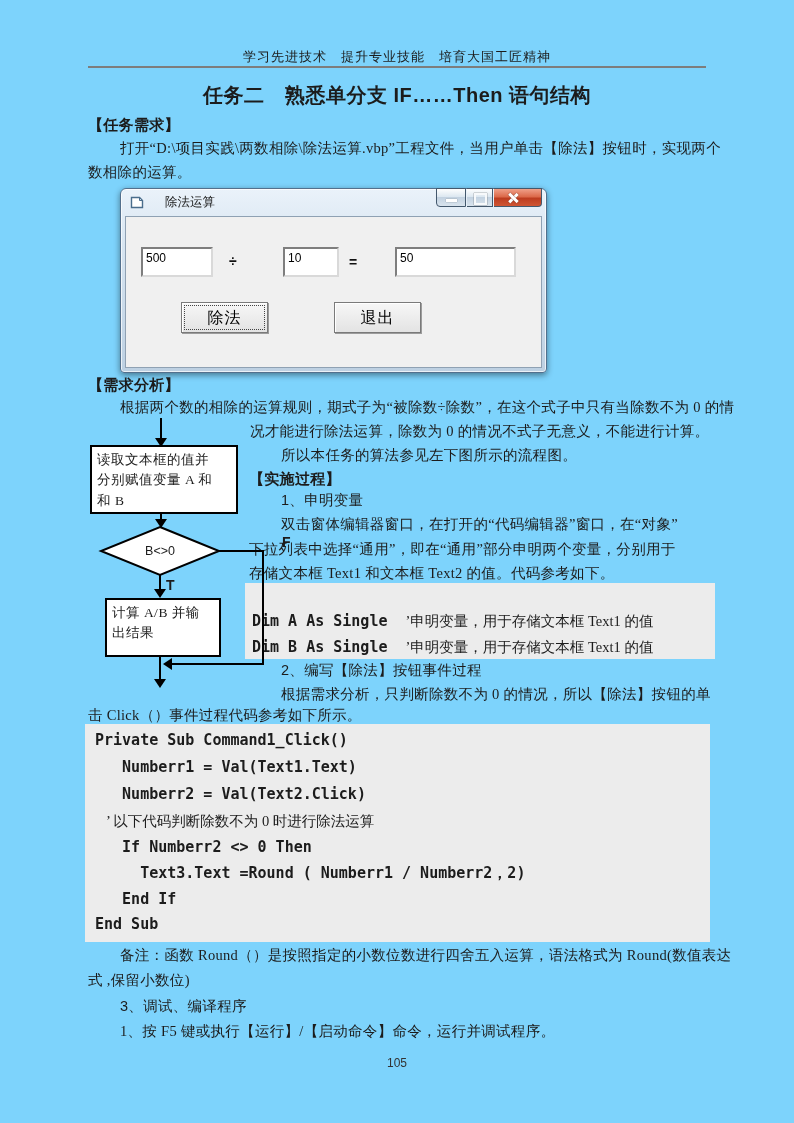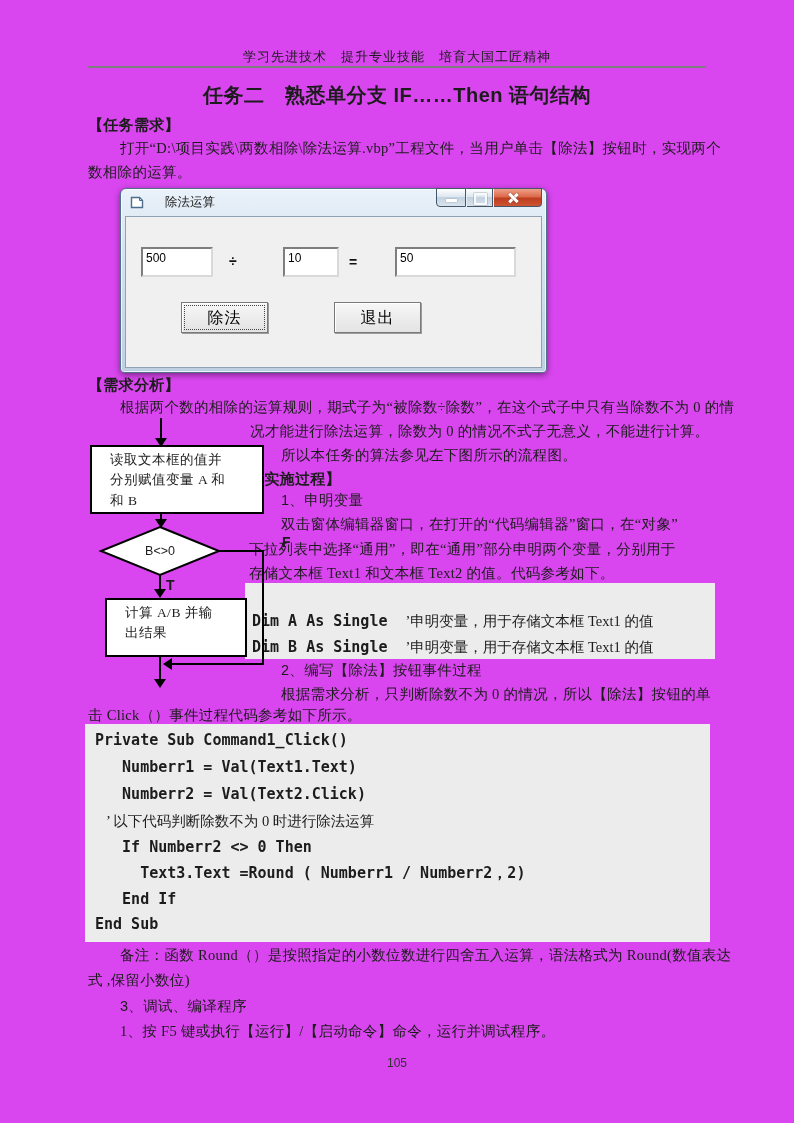--- a/index.html
+++ b/index.html
@@ -1,34 +1,34 @@
 <!DOCTYPE html>
 <html><head>
 <meta charset="utf-8">
 <style>
   html,body{margin:0;padding:0;background:#ffffff;}
   #page{
-    position:relative; width:794px; height:1123px; background:#d946ef;
+    position:relative; width:794px; height:1123px; background:#7dd3fc;
     font-family:"Liberation Serif","DejaVu Serif",serif; color:#1c1c1c; overflow:hidden;
   }
   .tx{position:absolute; white-space:nowrap; font-size:14.5px; letter-spacing:0.3px; line-height:1.2;}
   .hd{font-family:"Liberation Sans","DejaVu Sans",sans-serif; font-weight:bold; font-size:15px;}
   .subhd{font-family:"Liberation Sans","DejaVu Sans",sans-serif; font-weight:normal; font-size:14.5px;}
   
   .header-line{position:absolute; left:0; right:0; top:48px; text-align:center; font-size:13px; letter-spacing:1px;}
   .header-rule{position:absolute; left:88px; width:618px; top:66px; height:0; border-top:2.5px solid #7d7d7d;}
   .doc-title{position:absolute; left:0; right:0; top:82px; text-align:center;
     font-family:"Liberation Sans","DejaVu Sans",sans-serif; font-weight:bold; font-size:20px; letter-spacing:0.5px;}
   
   .codeblock{position:absolute; background:#ececec;}
   .codeline{position:absolute; white-space:pre; font-family:"DejaVu Sans Mono","Liberation Mono",monospace; font-weight:bold; font-size:15px;}
   .codeline .cmt{font-family:"Liberation Serif","DejaVu Serif",serif; font-weight:normal; font-size:14.5px;}
   .codeline.cmtline{font-family:"Liberation Serif","DejaVu Serif",serif; font-weight:normal; font-size:14.5px;}
   
-  .flow-box{position:absolute; background:#fff; border:2px solid #000; padding:3px 18px; font-size:13.5px; line-height:1.5; letter-spacing:0.5px;}
+  .flow-box{position:absolute; background:#fff; border:2px solid #000; padding:3px 5px; font-size:13.5px; line-height:1.5; letter-spacing:0.5px;}
   .flow-label{position:absolute; font-family:"Liberation Sans","DejaVu Sans",sans-serif; font-weight:bold; font-size:14px;}
   .diamond-label{position:absolute; font-size:12.5px; font-family:Liberation Sans, sans-serif; text-align:center;}
   
   #dlg{position:absolute; left:120px; top:188px; width:425px; height:183px;
     border:1px solid #53708d; border-radius:6px 6px 4px 4px;
     background:linear-gradient(180deg,#eaf2fa 0%,#d8e5f1 30%,#bdd0e2 100%);
     box-shadow:0 2px 6px rgba(0,0,0,0.45), inset 0 0 0 1px rgba(255,255,255,0.7);}
   #dlg-titlebar{position:absolute; left:0; top:0; right:0; height:27px; display:flex; align-items:center; padding-left:9px;}
   #dlg-title{font-family:"Liberation Sans","DejaVu Sans",sans-serif; font-size:12.5px; color:#1a1a1a; margin-left:6px;padding-left:15px;}
   .capbtn{position:absolute; top:-1px; height:19px; border:1px solid #43586d; box-sizing:border-box;}

